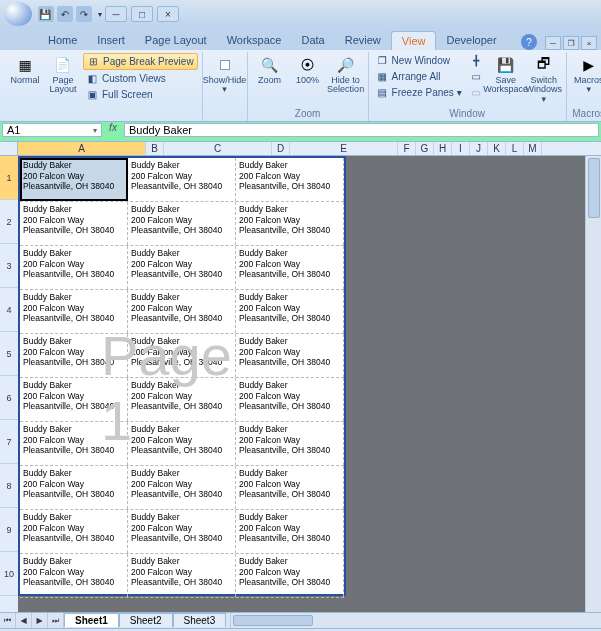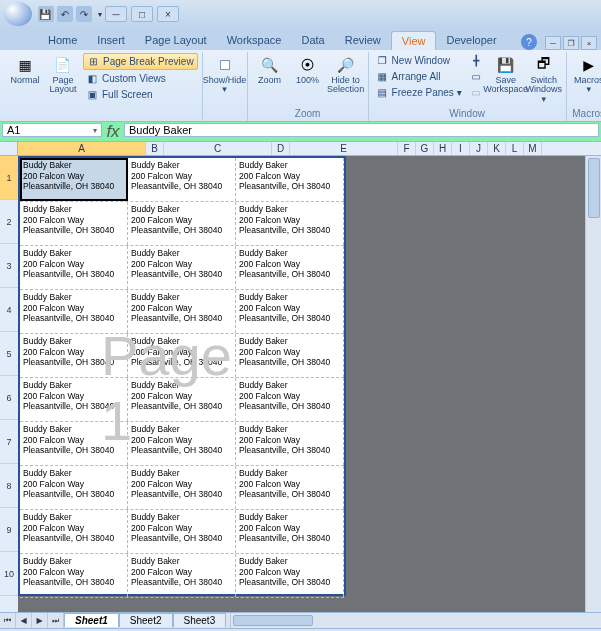--- a/index.html
+++ b/index.html
@@ -26,21 +26,21 @@
   .bigbtn .ico { width: 20px; height: 20px; display:flex; align-items:center; justify-content:center; font-size:14px; }
   .bigbtn .lbl { font-size: 9px; text-align: center; color: #2b4f7e; line-height: 1.05; }
   .smallstack { display: flex; flex-direction: column; gap: 1px; }
   .smallbtn { display: flex; align-items: center; gap: 3px; padding: 1px 3px; font-size: 10px; color: #2b4f7e; white-space: nowrap; cursor:pointer; border-radius:2px; }
   .smallbtn.active { background: linear-gradient(#fff0bd,#ffd77a); border: 1px solid #e0b75b; }
   .smallbtn .sico { width: 13px; height: 13px; display:inline-flex; align-items:center; justify-content:center; font-size:10px; }
   .chk { width:10px; height:10px; border:1px solid #7a9ac2; background:#fff; }
   .namebox-row { height: 20px; background: #86efac; border-bottom: 1px solid #9bb7d9; display: flex; align-items: flex-start; }
   .namebox { width: 100px; background: #fff; border: 1px solid #9bb7d9; margin: 1px 2px; display:flex; align-items:center; padding: 0 4px; font-size:11px; position:relative; }
   .namebox .dd { margin-left:auto; font-size:8px; color:#666;}
-  .fx-ico { width:18px; display:flex; align-items:center; justify-content:center; font-style:italic; color:#555; font-size:17px; }
+  .fx-ico { width:18px; display:flex; align-items:center; justify-content:center; font-style:italic; color:#555; font-size:10px; }
   .formula-bar { flex:1; background:#fff; border:1px solid #9bb7d9; margin:1px 2px; display:flex; align-items:center; padding:0 4px; font-size:11px; }
   .grid-wrap { position: relative; height: 470px; background: #6f7377; }
   .corner { position:absolute; left:0; top:0; width:18px; height:14px; background:#e3edf9; border-right:1px solid #9bb7d9; border-bottom:1px solid #9bb7d9; }
   .colhdrs { position:absolute; left:18px; top:0; right:0; height:14px; background:#e3edf9; display:flex; border-bottom:1px solid #9bb7d9; }
   .colhdr { border-right:1px solid #c3d4e9; text-align:center; font-size:10px; color:#335; display:flex; align-items:center; justify-content:center; }
   .colhdr.sel { background:#ffd77a; }
   .rowhdrs { position:absolute; left:0; top:14px; width:18px; bottom:0; background:#e3edf9; }
   .rowhdr { border-bottom:1px solid #c3d4e9; text-align:center; font-size:9px; color:#335; display:flex; align-items:center; justify-content:center; }
   .rowhdr.sel { background:#ffd77a; }
   .cells { position:absolute; left:18px; top:14px; right:0; bottom:0; background:#6f7377; }
@@ -48,21 +48,21 @@
   .cellrow { display:flex; border-bottom:1px dashed #b9b9b9; }
   .cell { border-right:1px dashed #b9b9b9; padding:2px 3px; font-size:8.5px; line-height:1.25; color:#000; font-family: Arial, sans-serif; }
   .cell.sel { background:#c6d8e8; outline:2px solid #000; outline-offset:-2px; }
   .watermark { position:absolute; left:50%; top:50%; transform:translate(-50%,-50%); font-size:56px; color:#c9c9c9; font-family: Arial, sans-serif; pointer-events:none;margin-top:12px; }
   .vsb { position:absolute; right:0; top:14px; width:16px; bottom:0; background:#dbe5f1; border-left:1px solid #b6cbe4;}
   .vsb .thumb { width:12px; margin:2px auto; height:60px; background:#bcd0e8; border:1px solid #94b1d3; border-radius:2px;}
   .sheettabs-row { height:17px; background:#dbe5f1; border-top:1px solid #9bb7d9; border-bottom:1px solid #9bb7d9; display:flex; align-items:center; }
   .navbtns { display:flex; }
   .navbtn { width:16px; height:15px; border-right:1px solid #b6cbe4; display:flex; align-items:center; justify-content:center; font-size:8px; color:#335; cursor:pointer; }
   .sheettab { padding:1px 10px; font-size:10px; border:1px solid #9bb7d9; border-bottom:none; background:#e3edf9; margin-top:-1px; cursor:pointer; }
-  .sheettab.active { background:#fff; font-weight:bold;font-style:italic; }
+  .sheettab.active { background:#fff; font-weight:bold; }
   .hsb { flex:1; height:15px; background:#dbe5f1; margin-left:4px; display:flex; align-items:center; border-left:1px solid #b6cbe4;}
   .hsb .thumb { width:80px; height:11px; background:#bcd0e8; border:1px solid #94b1d3; margin:0 2px; border-radius:2px;}
   .statusbar { height:21px; background:linear-gradient(#d7e6f7,#c0d6ee); display:flex; align-items:center; padding:0 6px; font-size:10px; color:#2b4f7e; }
 </style>
 </head>
 <body>
 
 <div class="titlebar">
   <div class="office-btn"></div>
   <div class="qat">

